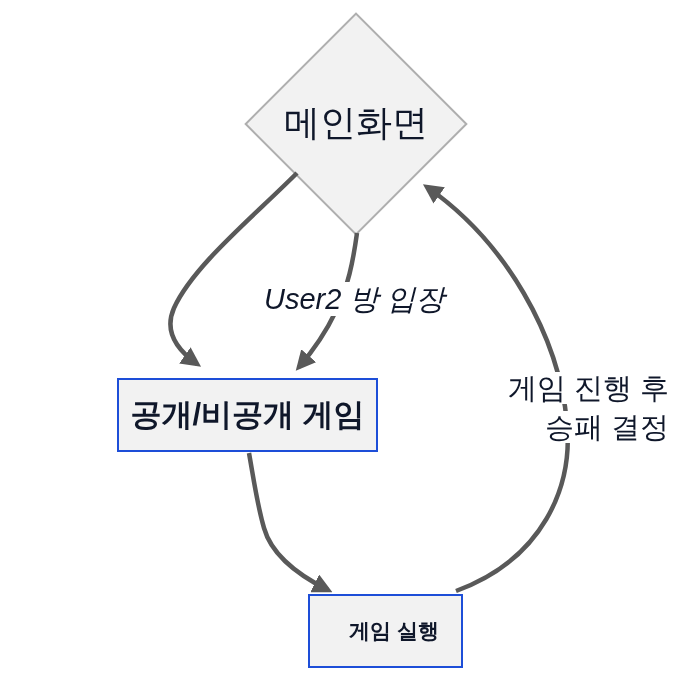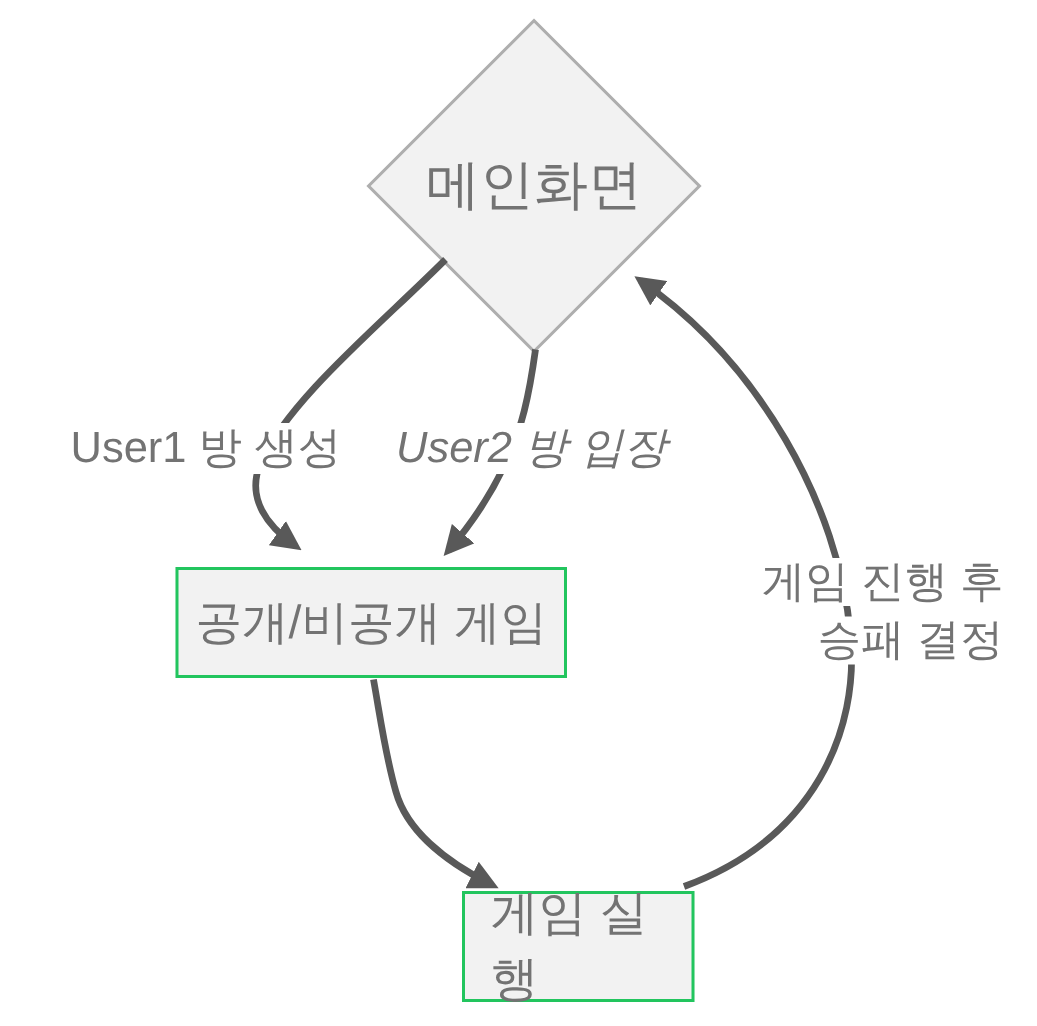--- a/index.html
+++ b/index.html
@@ -1,32 +1,32 @@
 <!DOCTYPE html>
 <html><head>
 <meta charset="utf-8">
 <style>
   html,body { margin:0; padding:0; background:#ffffff; }
   .canvas {
     position:relative; width:691px; height:684px; background:#ffffff;
-    font-family:"Liberation Sans", sans-serif; color:#737373; overflow:hidden;
+    font-family:"Liberation Sans", sans-serif; color:#0f172a; overflow:hidden;
   }
   
   .diamond {
     position:absolute; left:277px; top:45px; width:158px; height:158px;
     background:#f2f2f2; border:2px solid #aeaeae; transform:rotate(45deg);
     box-sizing:border-box; z-index:1;
   }
   .node-rect {
-    position:absolute; background:#f2f2f2; border:2px solid #22c55e;
+    position:absolute; background:#f2f2f2; border:2px solid #1d4ed8;
     box-sizing:border-box; z-index:1;
-    display:flex; align-items:center; justify-content:center;
+    display:flex; align-items:center; justify-content:center;font-weight:bold;
   }
   .rect-room { left:117px; top:378px; width:261px; height:74px; font-size:31px; }
-  .rect-run  { left:308px; top:594px; width:155px; height:74px; font-size:32px;padding-left:17px; }
+  .rect-run  { left:308px; top:594px; width:155px; height:74px; font-size:21px;padding-left:17px; }
   .diamond-label {
     position:absolute; left:257px; top:103px; width:198px; height:40px;
     display:flex; align-items:center; justify-content:center;
     font-size:36px; z-index:3;
   }
   
   .connectors { position:absolute; left:0; top:0; z-index:2; }
   .edge-path { fill:none; stroke:#595959; stroke-width:4.5px; }
   .arrowhead { fill:#595959; stroke:none; }
   
@@ -67,21 +67,20 @@
       <marker id="arrow" viewBox="0 0 10 10" refX="7.5" refY="5" markerWidth="4.4" markerHeight="4.4" orient="auto">
         <path class="arrowhead" d="M0,0 L10,5 L0,10 z"></path>
       </marker>
     </defs>
     <path class="edge-path" d="M297,173 C253,217 193,266 174,308 C163,333 180,352 197,364" marker-end="url(#arrow)"></path>
     <path class="edge-path" d="M357,233 C353,262 348,287 336,311 C325,334 312,352 299,367" marker-end="url(#arrow)"></path>
     <path class="edge-path" d="M249,453 C254,481 257,504 264,528 C271,553 296,574 328,590" marker-end="url(#arrow)"></path>
     <path class="edge-path" d="M456,591 C543,559 573,487 567,423 C559,336 506,242 427,187" marker-end="url(#arrow)"></path>
   </svg>
 
-  <div class="edge-label lbl-user1">User1 방 생성</div>
 
   <div class="edge-label lbl-user2">User2 방 입장</div>
 
 
   <div class="edge-label-stack">
     <span>게임 진행 후</span>
     <span>승패 결정</span>
   </div>
 
 </div>

